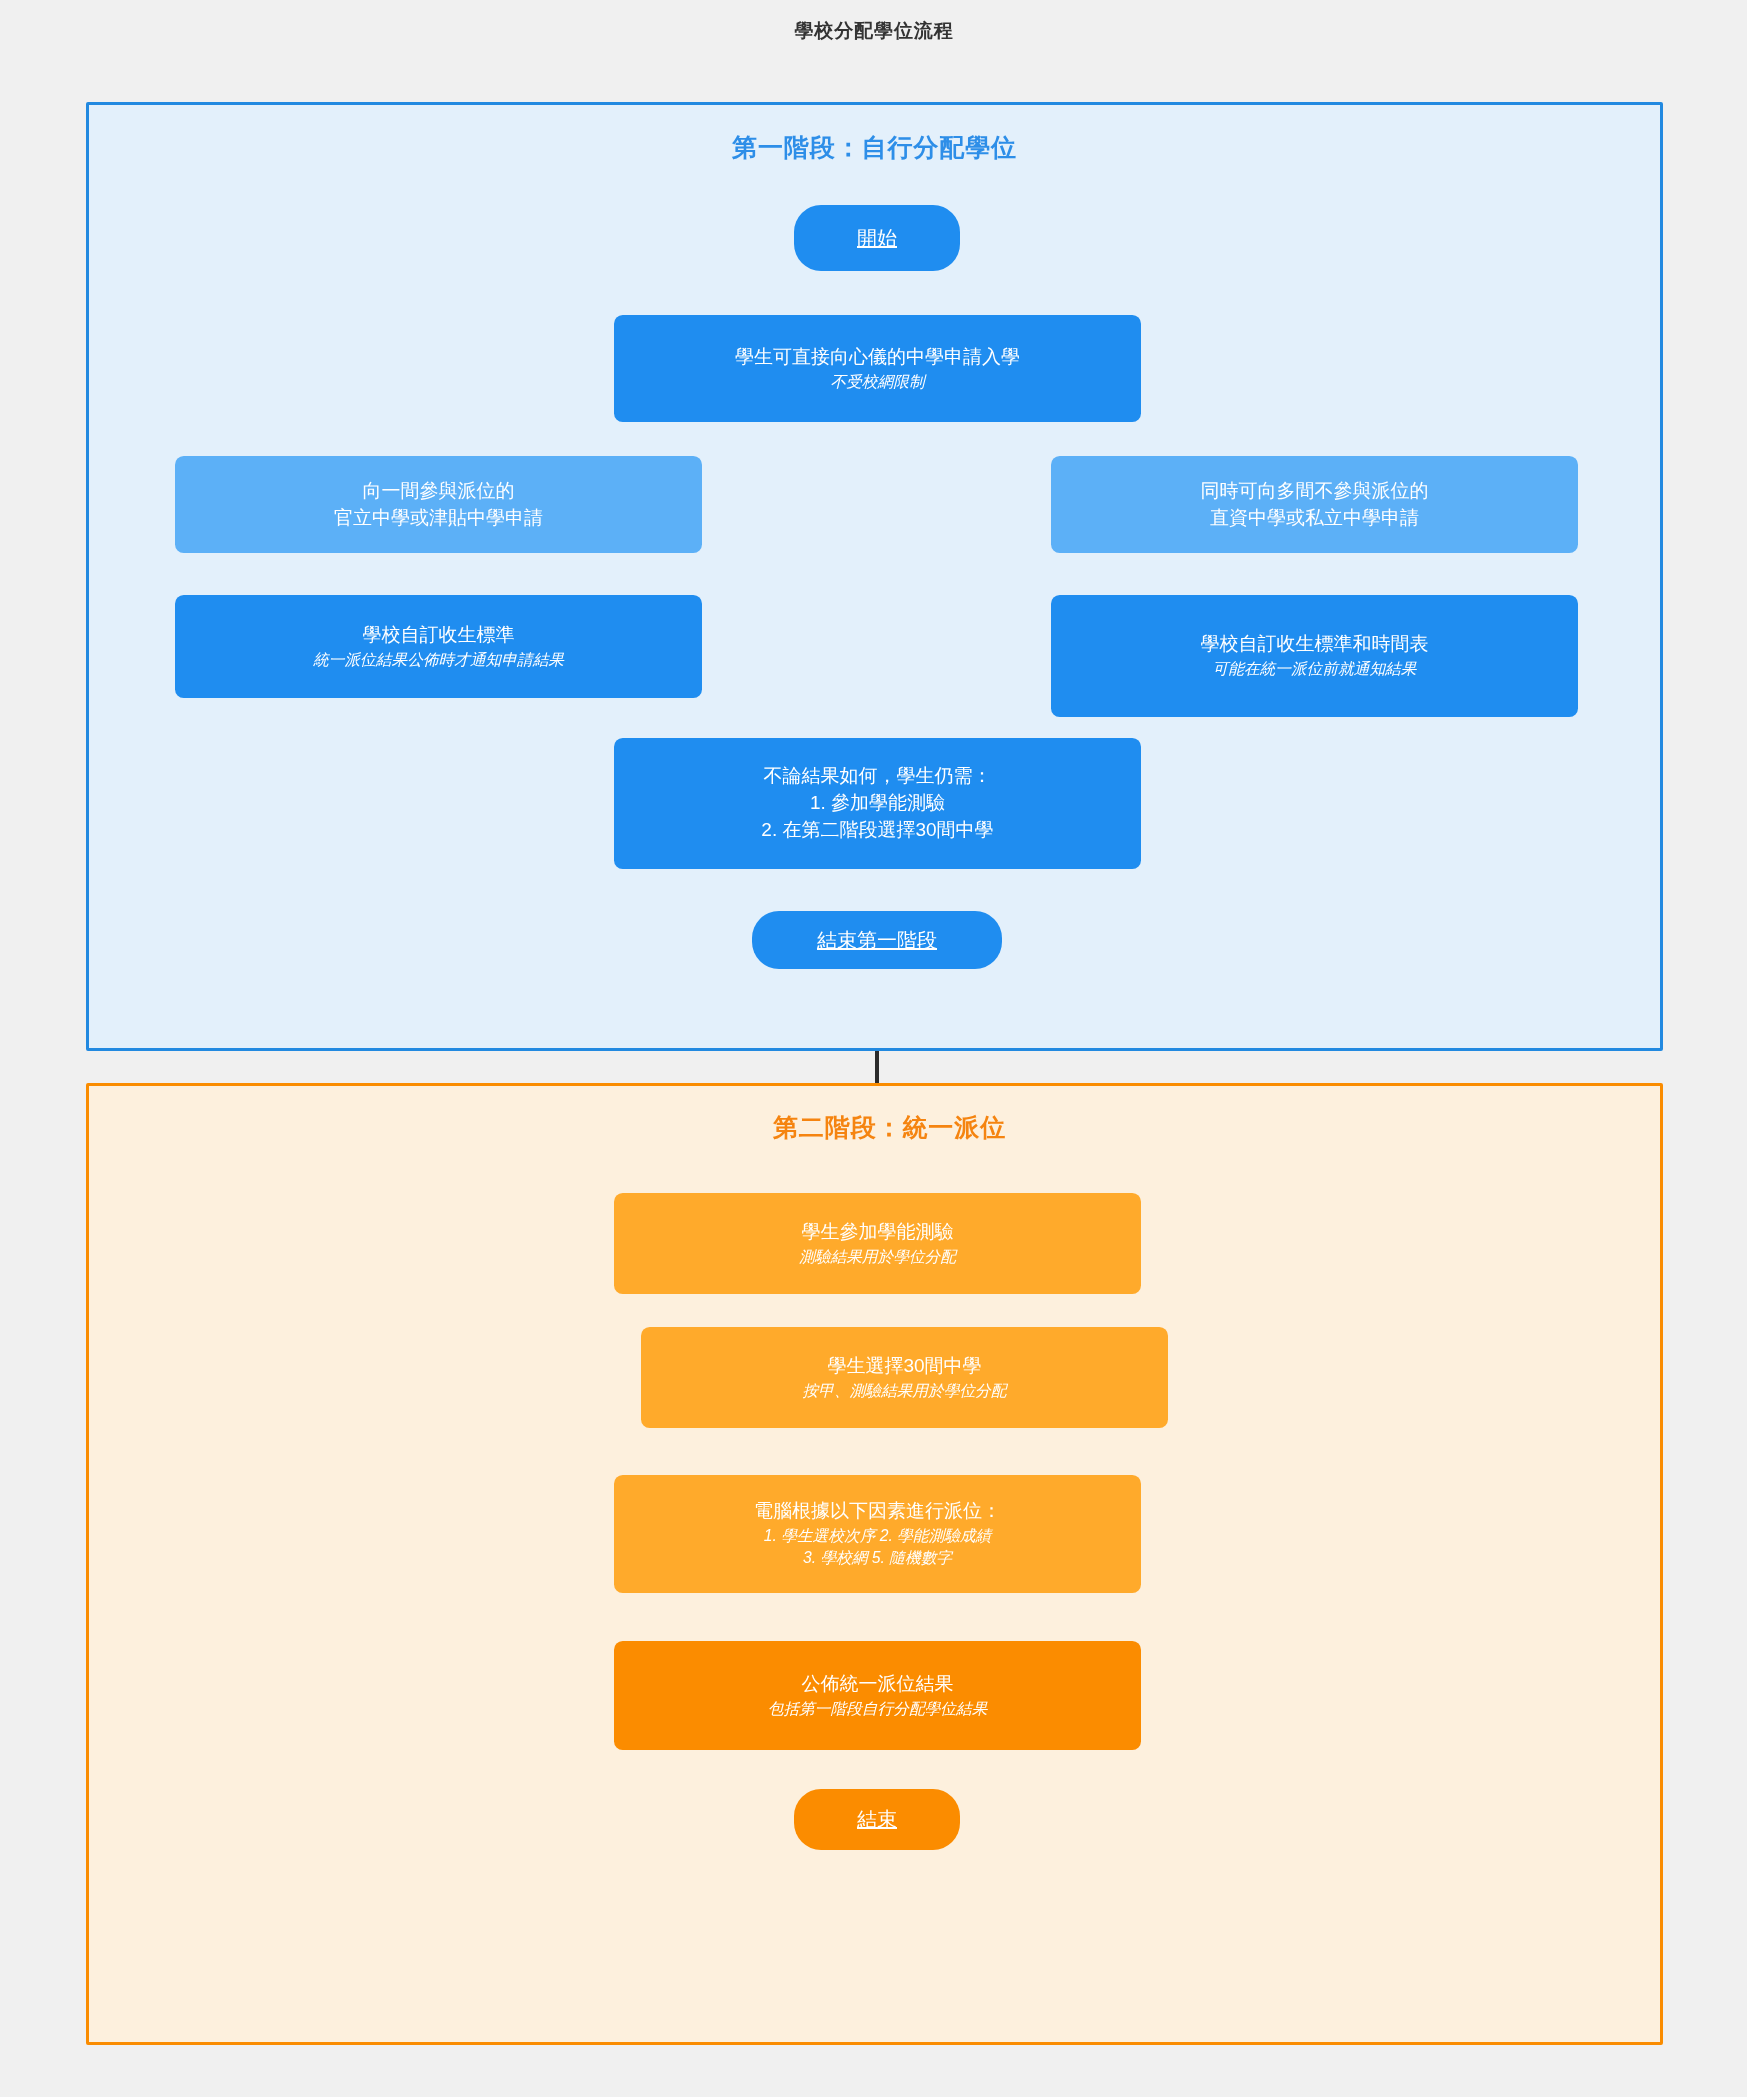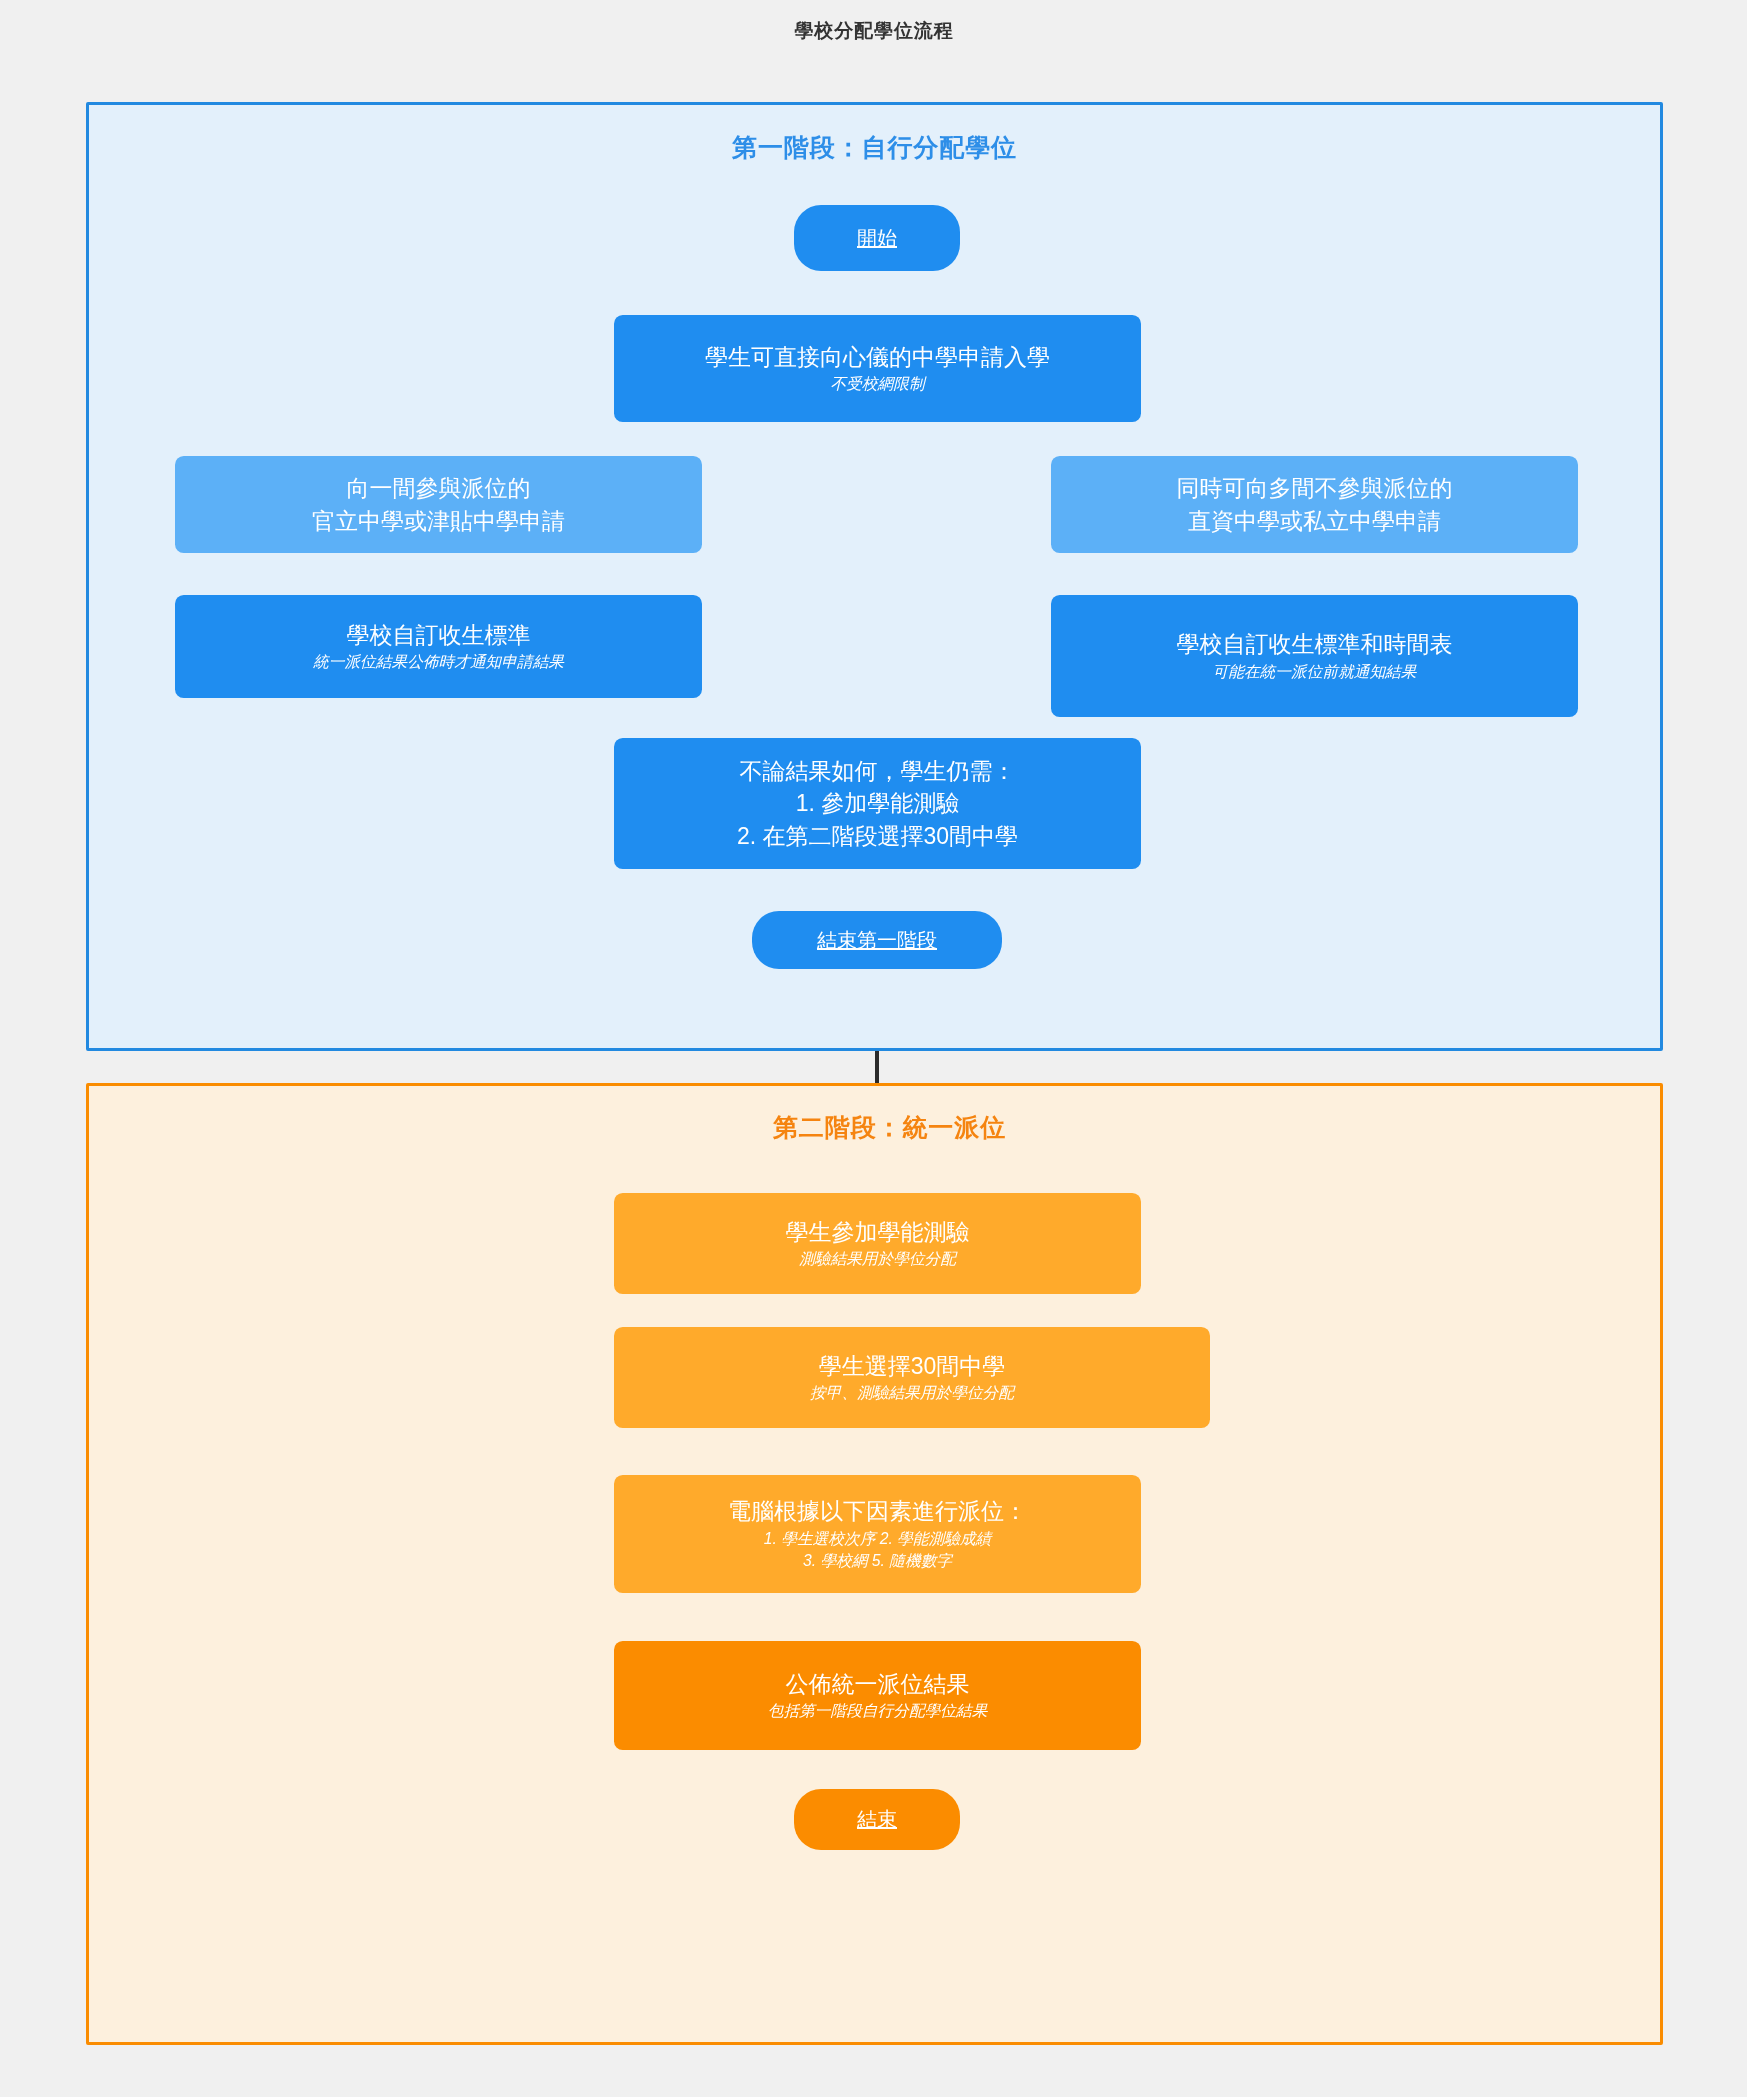--- a/index.html
+++ b/index.html
@@ -52,21 +52,21 @@
     position:absolute;
     box-sizing:border-box;
     display:flex;flex-direction:column;
     align-items:center;justify-content:center;
     color:#ffffff;
     text-align:center;
     border-radius:8.7px;
     padding:4.4px 8.7px;
   }
   .node .main{
-    font-size:23px;line-height:1.42;font-weight:normal;
+    font-size:19px;line-height:1.42;font-weight:normal;
     white-space:pre-line;
   }
   .node .sub{
     font-size:15.7px;line-height:1.45;font-style:italic;
     white-space:pre-line;
   }
   .terminator{
     border-radius:27px;
     text-decoration:underline;
   }
@@ -155,21 +155,21 @@
 
 <div class="stage" id="stage-2">
   <div class="stage-title" id="stage-2-title">第二階段：統一派位</div>
 </div>
 
 <div class="node c-orange-mid" style="left:614px;top:1193px;width:527px;height:101px;">
   <div class="main">學生參加學能測驗</div>
   <div class="sub">測驗結果用於學位分配</div>
 </div>
 
-<div class="node c-orange-mid" style="left:614px;top:1327px;width:596px;height:101px;">
+<div class="node c-orange-mid" style="left:641px;top:1327px;width:527px;height:101px;">
   <div class="main">學生選擇30間中學</div>
   <div class="sub">按甲、測驗結果用於學位分配</div>
 </div>
 
 <div class="node c-orange-mid" style="left:614px;top:1475px;width:527px;height:118px;">
   <div class="main">電腦根據以下因素進行派位：</div>
   <div class="sub">1. 學生選校次序 2. 學能測驗成績
 3. 學校網 5. 隨機數字</div>
 </div>
 

